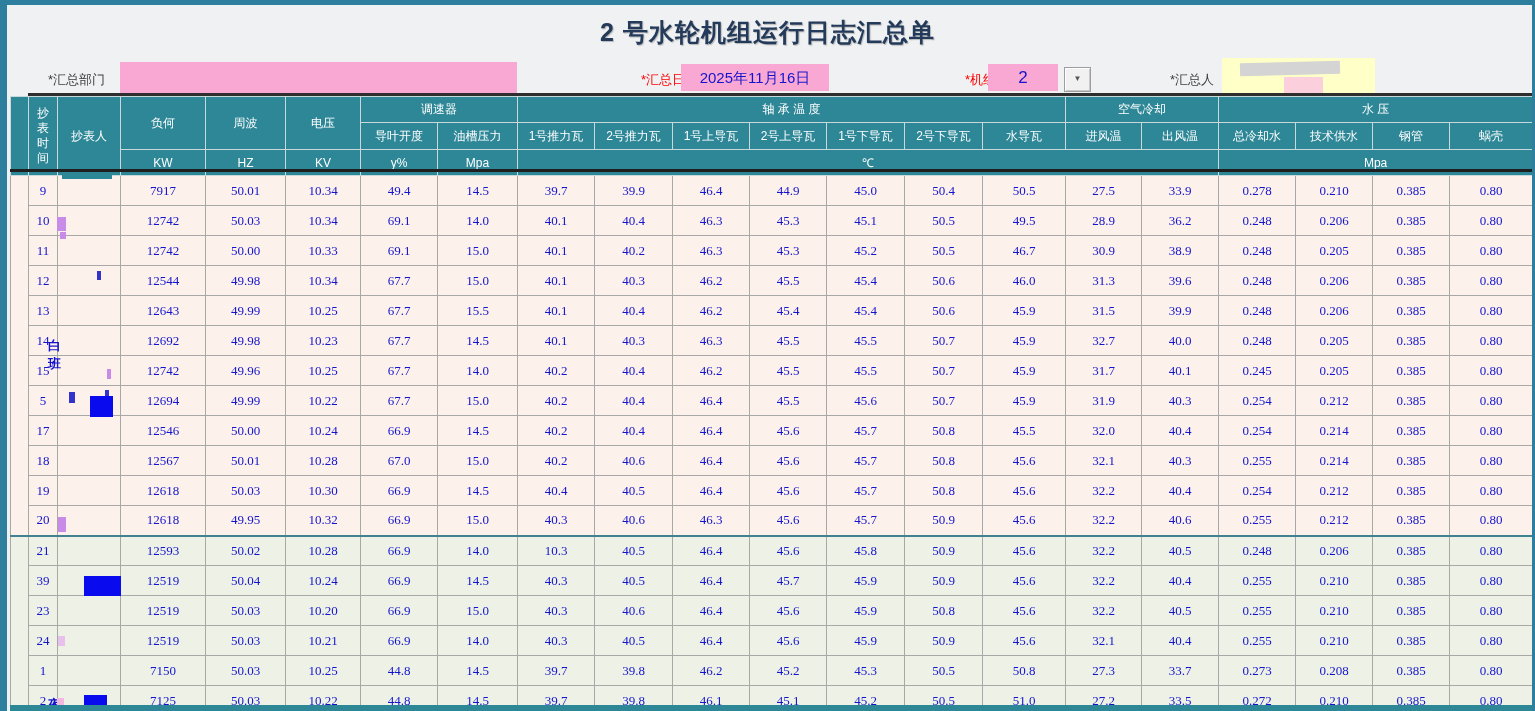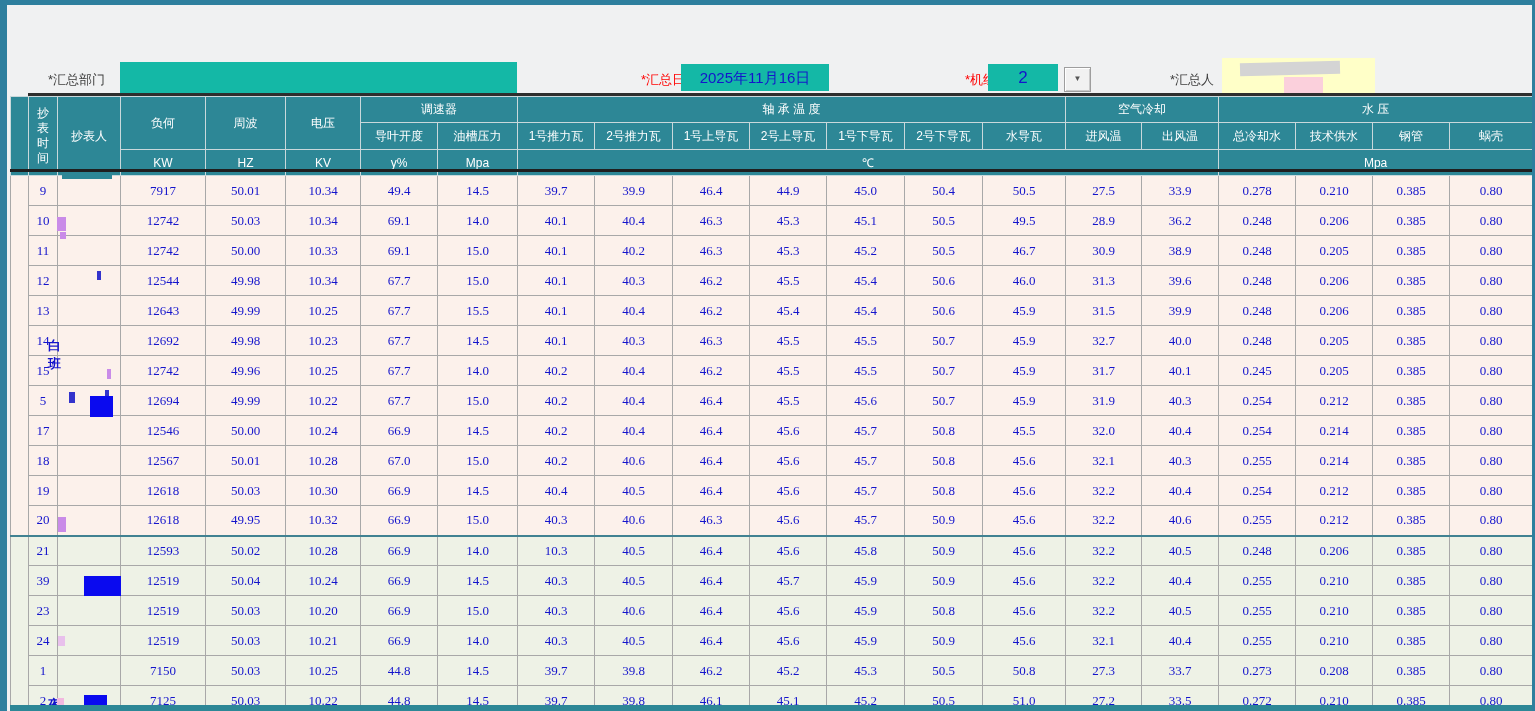--- a/index.html
+++ b/index.html
@@ -9,21 +9,21 @@
   .wb-top{left:0;top:0;width:1535px;height:5px;}
   .wb-left{left:0;top:0;width:7px;height:711px;}
   .wb-right{right:0;top:0;width:3px;height:711px;}
 
   .title{position:absolute;left:0;top:16px;width:1535px;text-align:center;
     font-weight:bold;font-size:25px;letter-spacing:1px;color:var(--title-text,#233A5A);
     text-shadow:1px 1px 1px rgba(110,110,110,.45);}
 
   .lbl{position:absolute;top:71px;font-size:13px;color:#3c3c3c;white-space:nowrap;}
   .lbl.req{color:var(--required-label,#FF0000);}
-  .field{position:absolute;background:#14b8a6;}
+  .field{position:absolute;background:#f9a8d4;}
   .f-dept{left:120px;top:62px;width:397px;height:31px;}
   .f-date{left:681px;top:64px;width:148px;height:27px;line-height:27px;text-align:center;
     color:var(--value-text,#1414CC);font-size:15px;}
   .f-unit{left:988px;top:64px;width:70px;height:27px;line-height:27px;text-align:center;
     color:var(--value-text,#1414CC);font-size:17px;}
   .dropdown{position:absolute;left:1064px;top:67px;width:25px;height:23px;background:#F1F1F1;
     border:1px solid #9e9e9e;box-shadow:inset 1px 1px 0 #ffffff, inset -1px -1px 0 #c9c9c9;
     text-align:center;line-height:21px;font-size:8px;color:#555;cursor:default;}
   .f-person{left:1222px;top:58px;width:153px;height:37px;background:var(--reporter-field-bg,#FFFFC8);}
 
@@ -56,20 +56,21 @@
   td.shift-cell.bottom{vertical-align:bottom;padding-bottom:1px;}
 </style>
 </head>
 <body>
 
 <div class="container">
   <div class="wborder wb-top"></div>
   <div class="wborder wb-left"></div>
   <div class="wborder wb-right"></div>
 
+  <div class="title">2  号水轮机组运行日志汇总单</div>
 
   <div class="lbl" style="left:48px;">*汇总部门</div>
   <div class="field f-dept"></div>
 
   <div class="lbl req" style="left:641px;">*汇总日期</div>
   <div class="field f-date">2025年11月16日</div>
 
   <div class="lbl req" style="left:965px;">*机组编号</div>
   <div class="field f-unit">2</div>
   <div class="dropdown"><span>▼</span></div>

